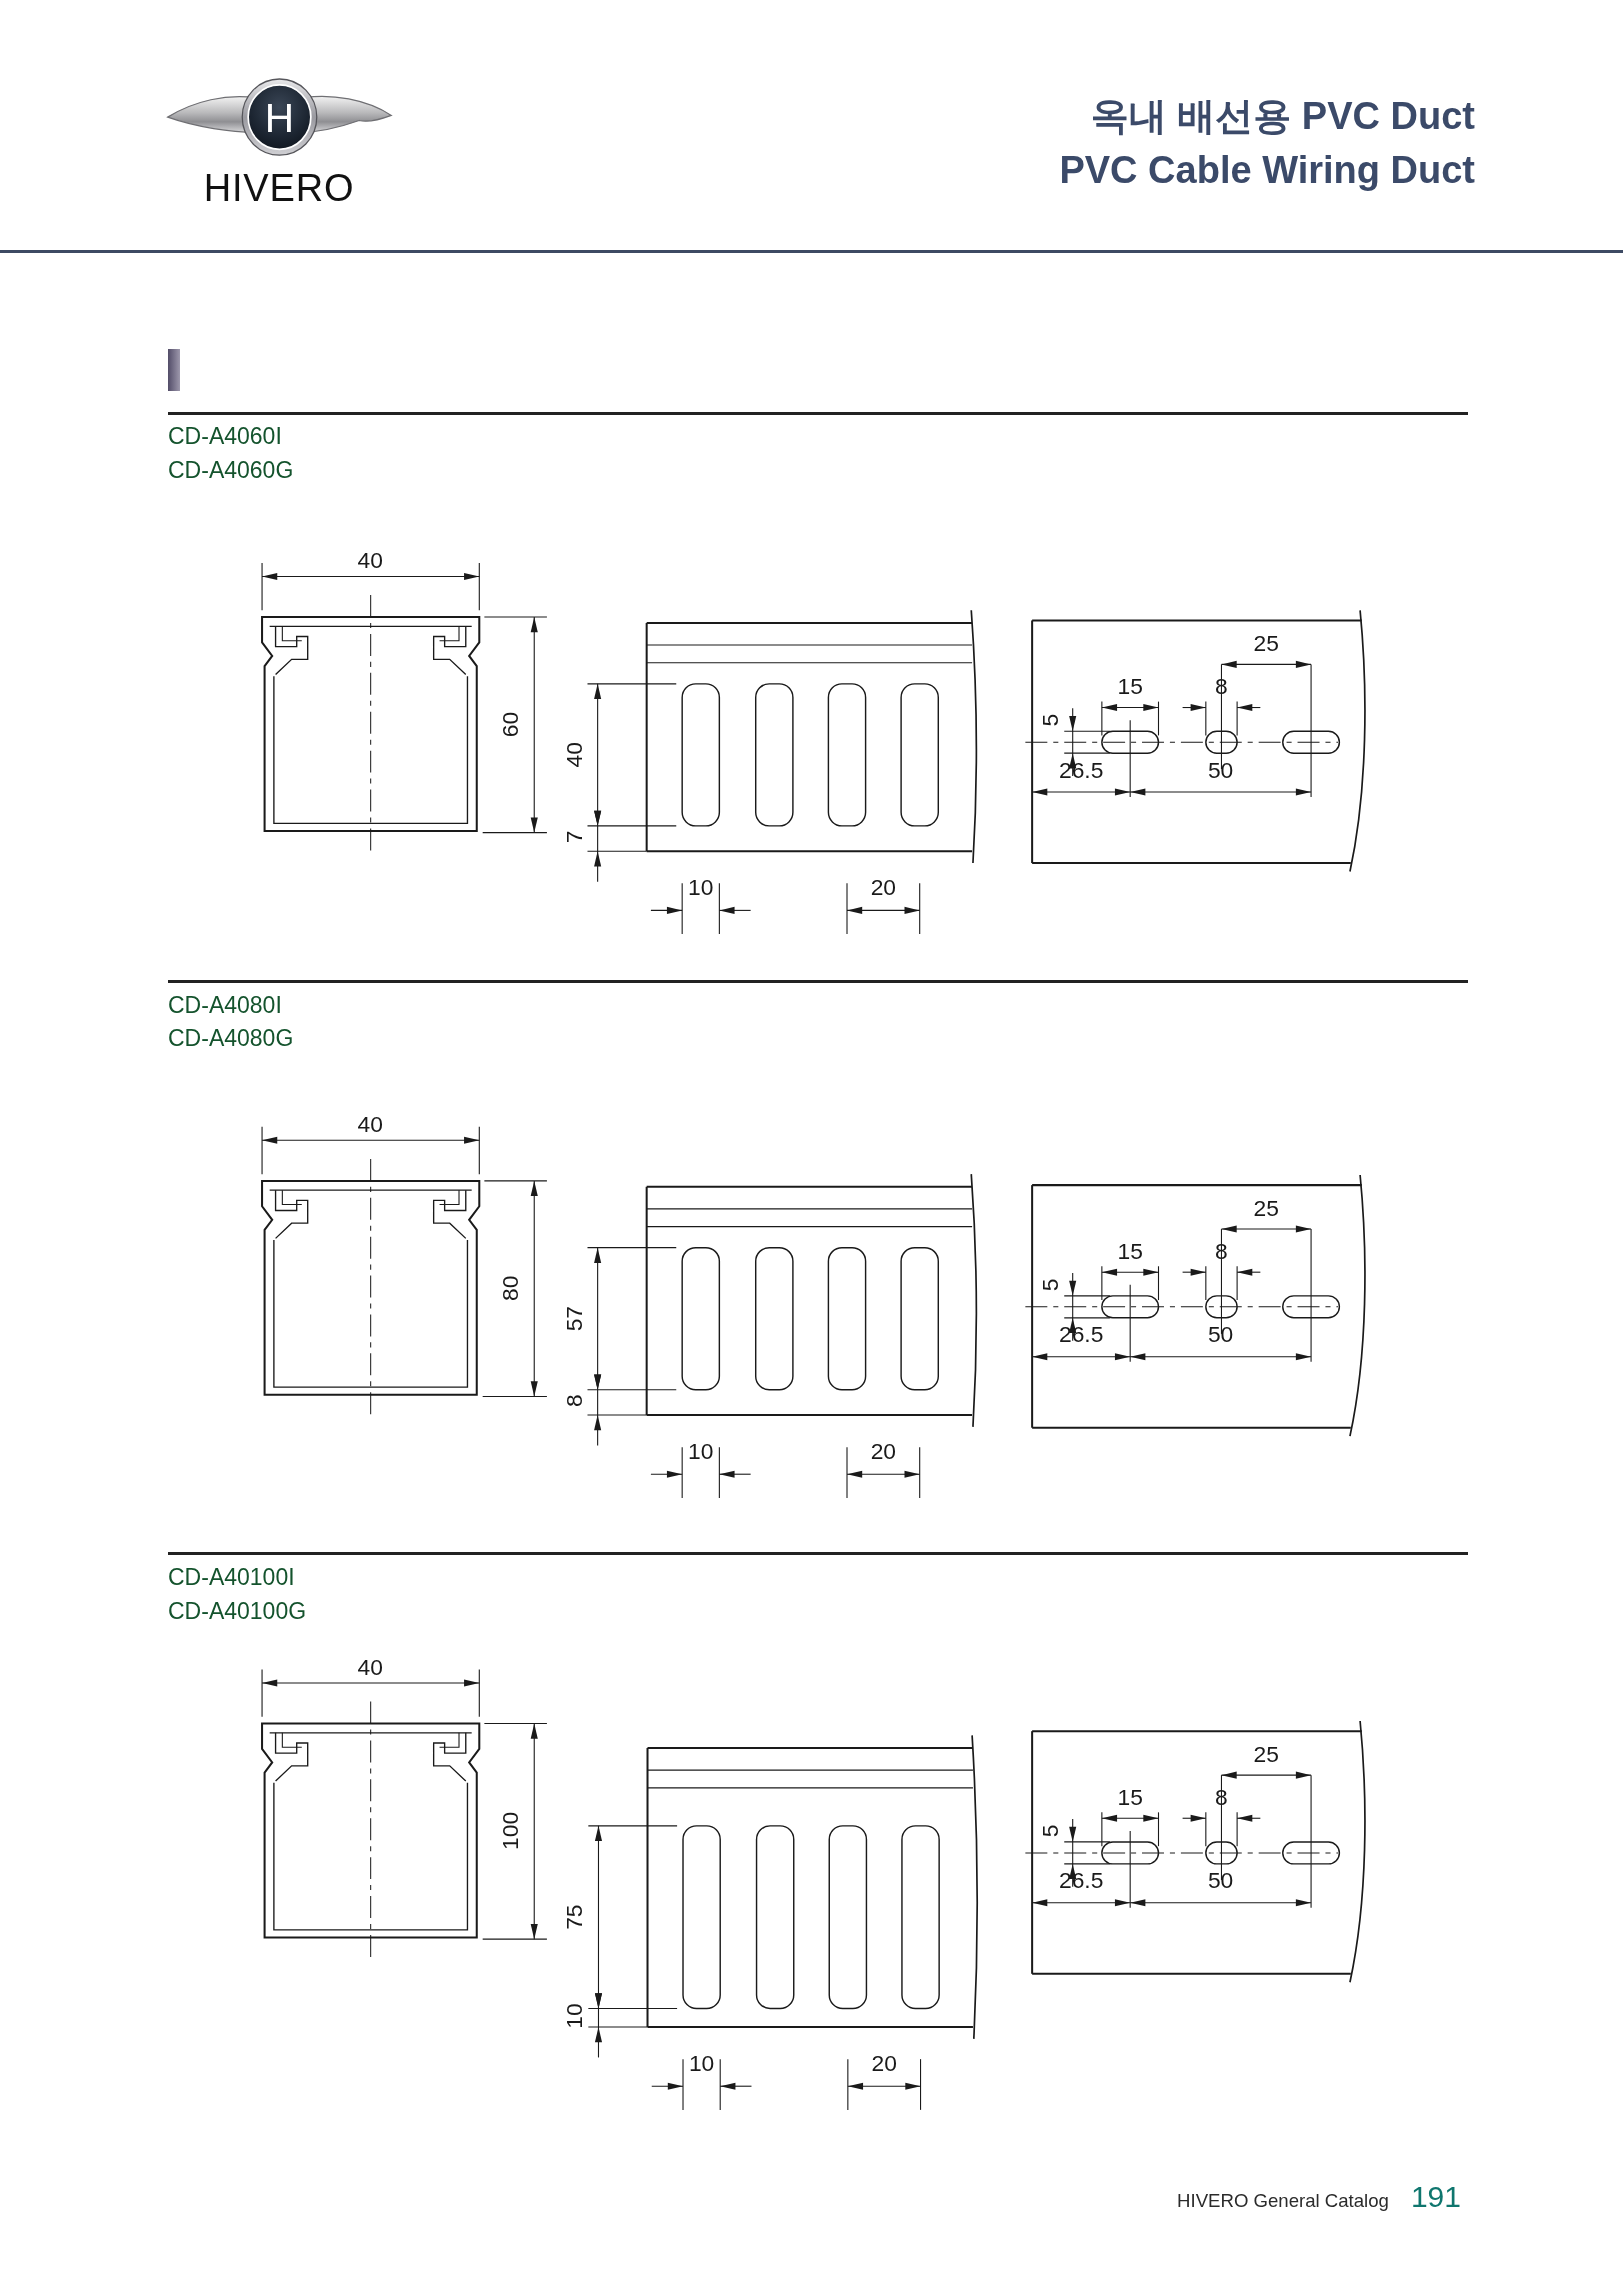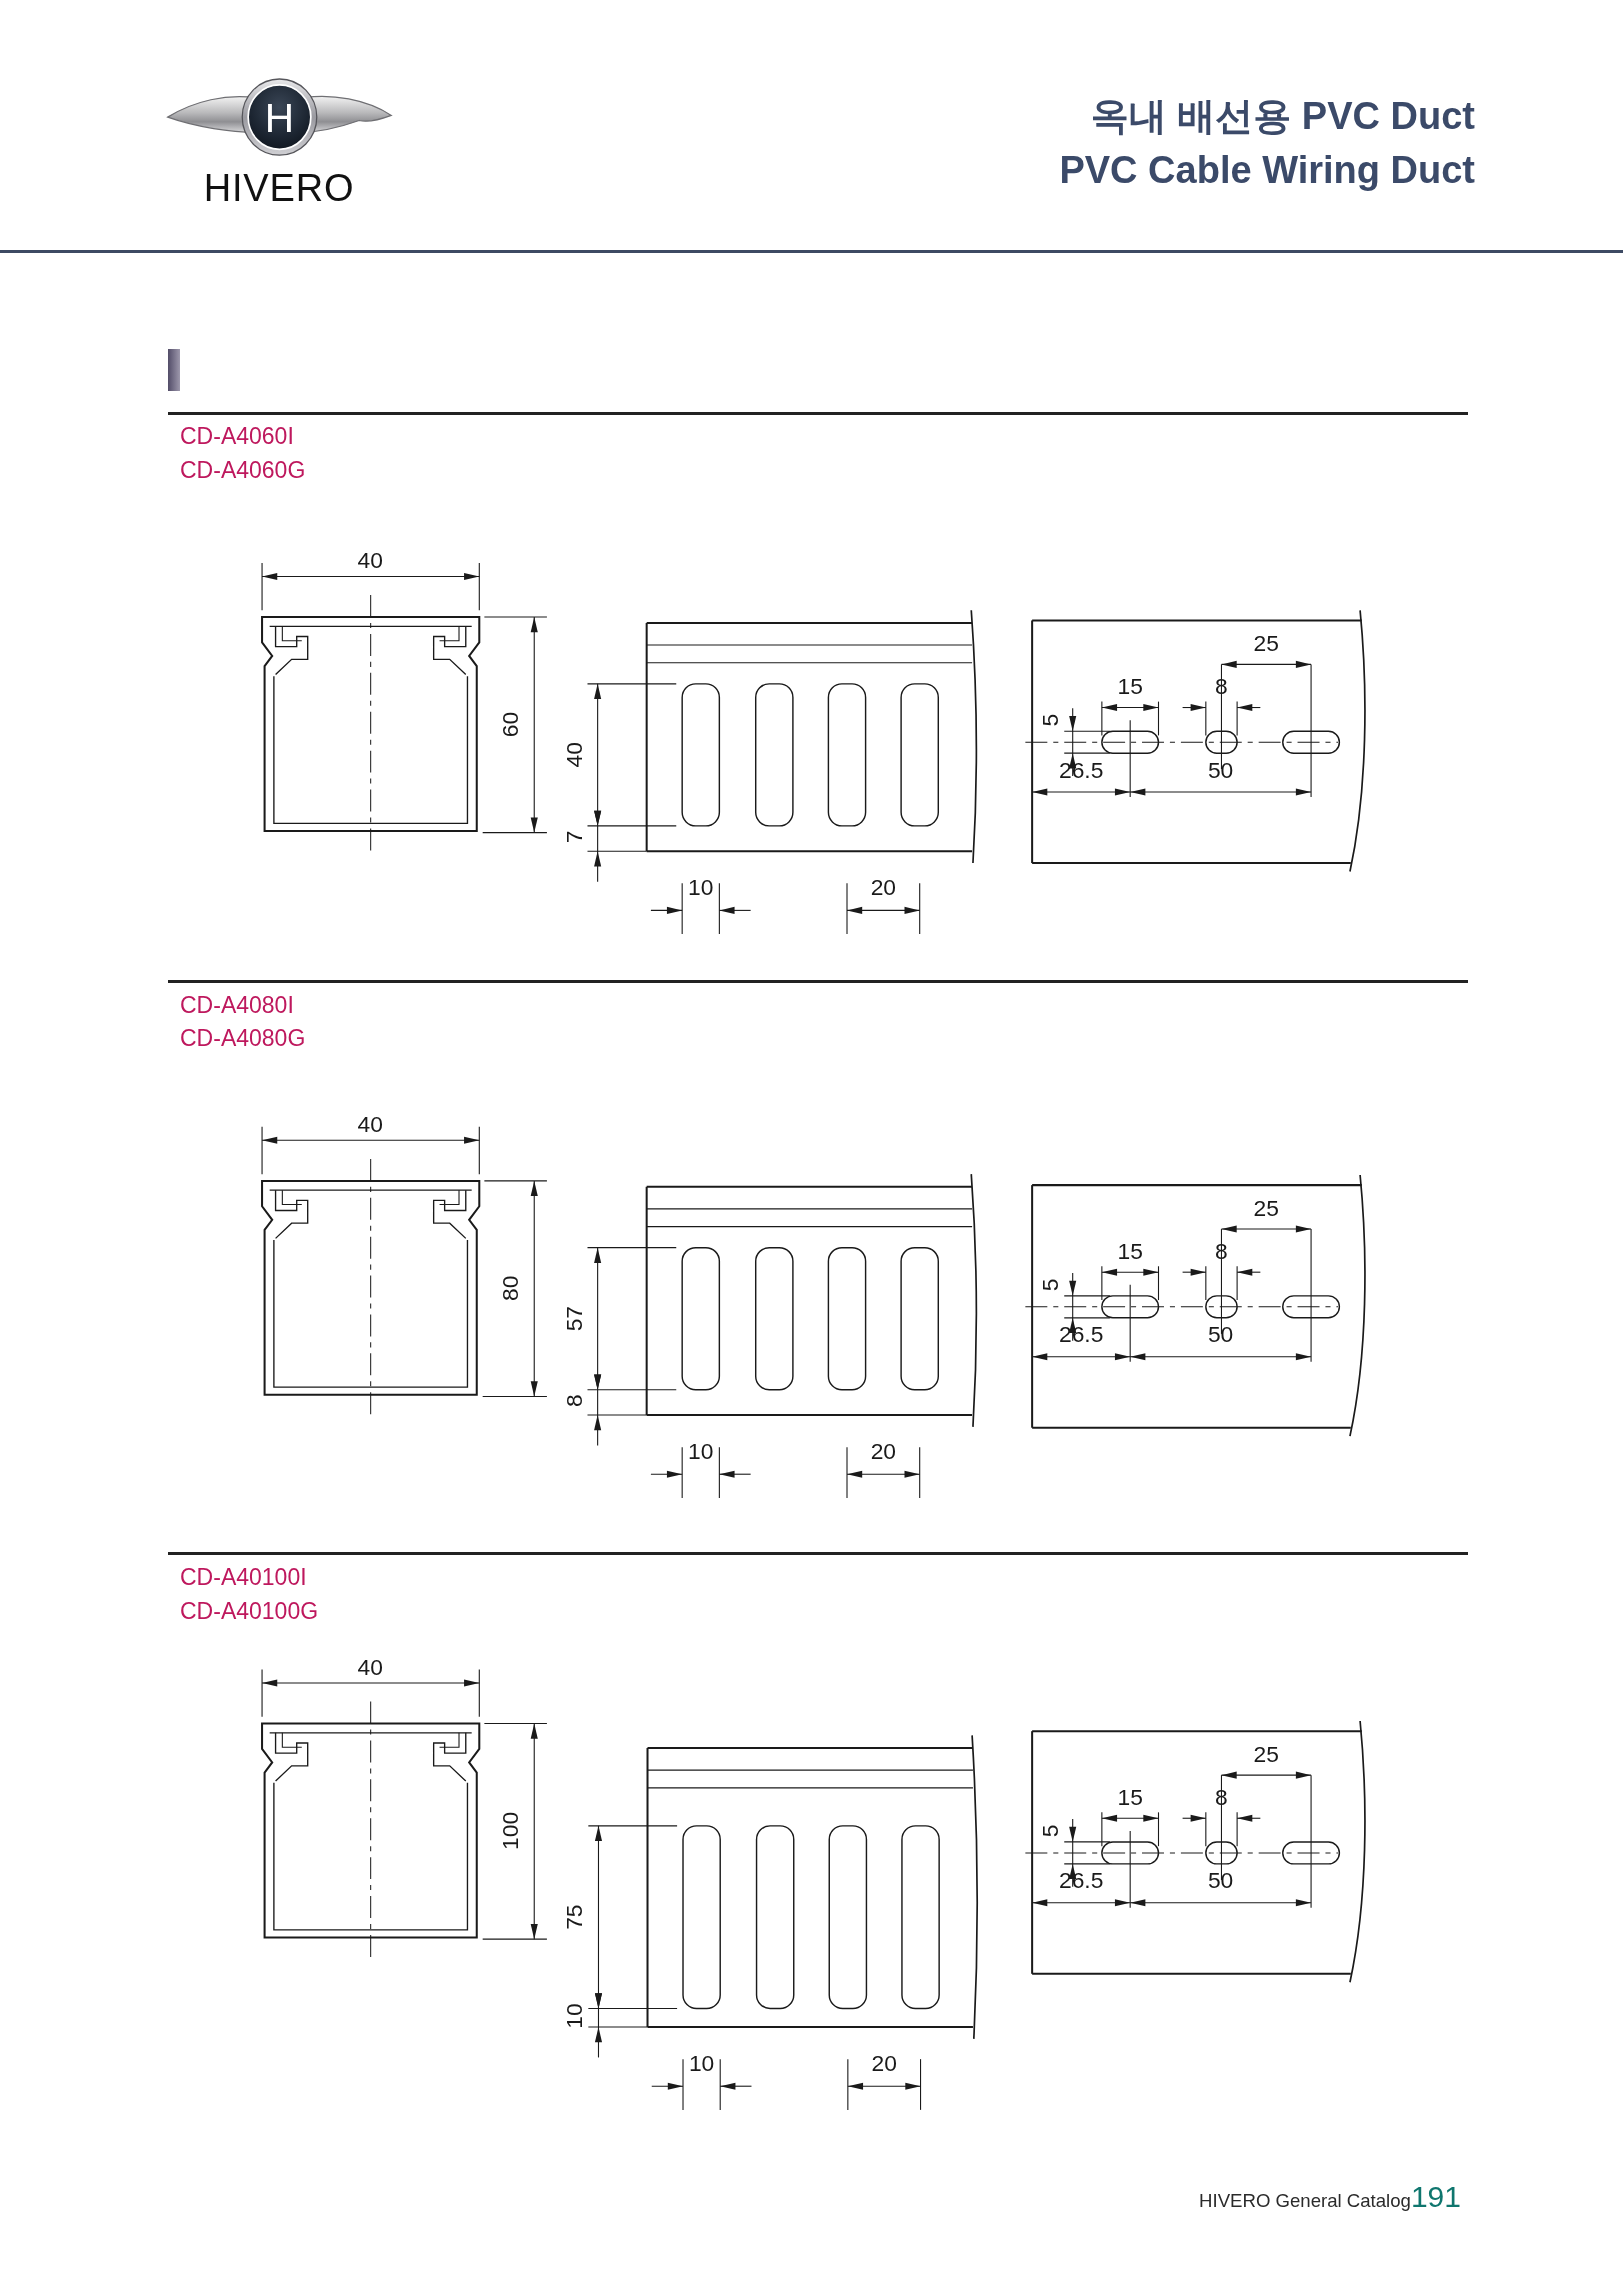--- a/index.html
+++ b/index.html
@@ -15,23 +15,23 @@
   .title-line{right:148px;text-align:right;font-weight:700;color:#3b4a69;
     font-size:38px;line-height:42px;white-space:nowrap;}
   #title-ko{top:95px;}
   #title-en{top:149px;}
   
   #section-bar{left:168px;top:349px;width:12px;height:42px;
     background:linear-gradient(to right,#524c68,#9d98ac);}
   #section-title{left:194px;top:349px;height:42px;line-height:42px;
     font-size:27px;color:#4d5a79;white-space:nowrap;}
   .rule{left:168px;width:1300px;height:2.5px;background:#222;}
-  .model-label{left:180px;font-size:23px;line-height:25px;color:#be185d;white-space:nowrap;}
+  .model-label{left:168px;font-size:23px;line-height:25px;color:#14532d;white-space:nowrap;}
   
-  #footer{right:162px;top:2180px;display:flex;align-items:baseline;}
+  #footer{right:162px;top:2180px;display:flex;align-items:baseline;gap:22px;}
   #footer-catalog{font-size:18.6px;color:#2b2b2b;}
   #footer-page{font-size:30px;color:#0f766e;}
   svg text{font-family:"Liberation Sans", sans-serif;}
 </style>
 </head>
 <body>
 
 <div id="page">
 
   <svg class="abs" style="left:166px;top:78px" width="227" height="85" viewBox="0 0 268 100">

